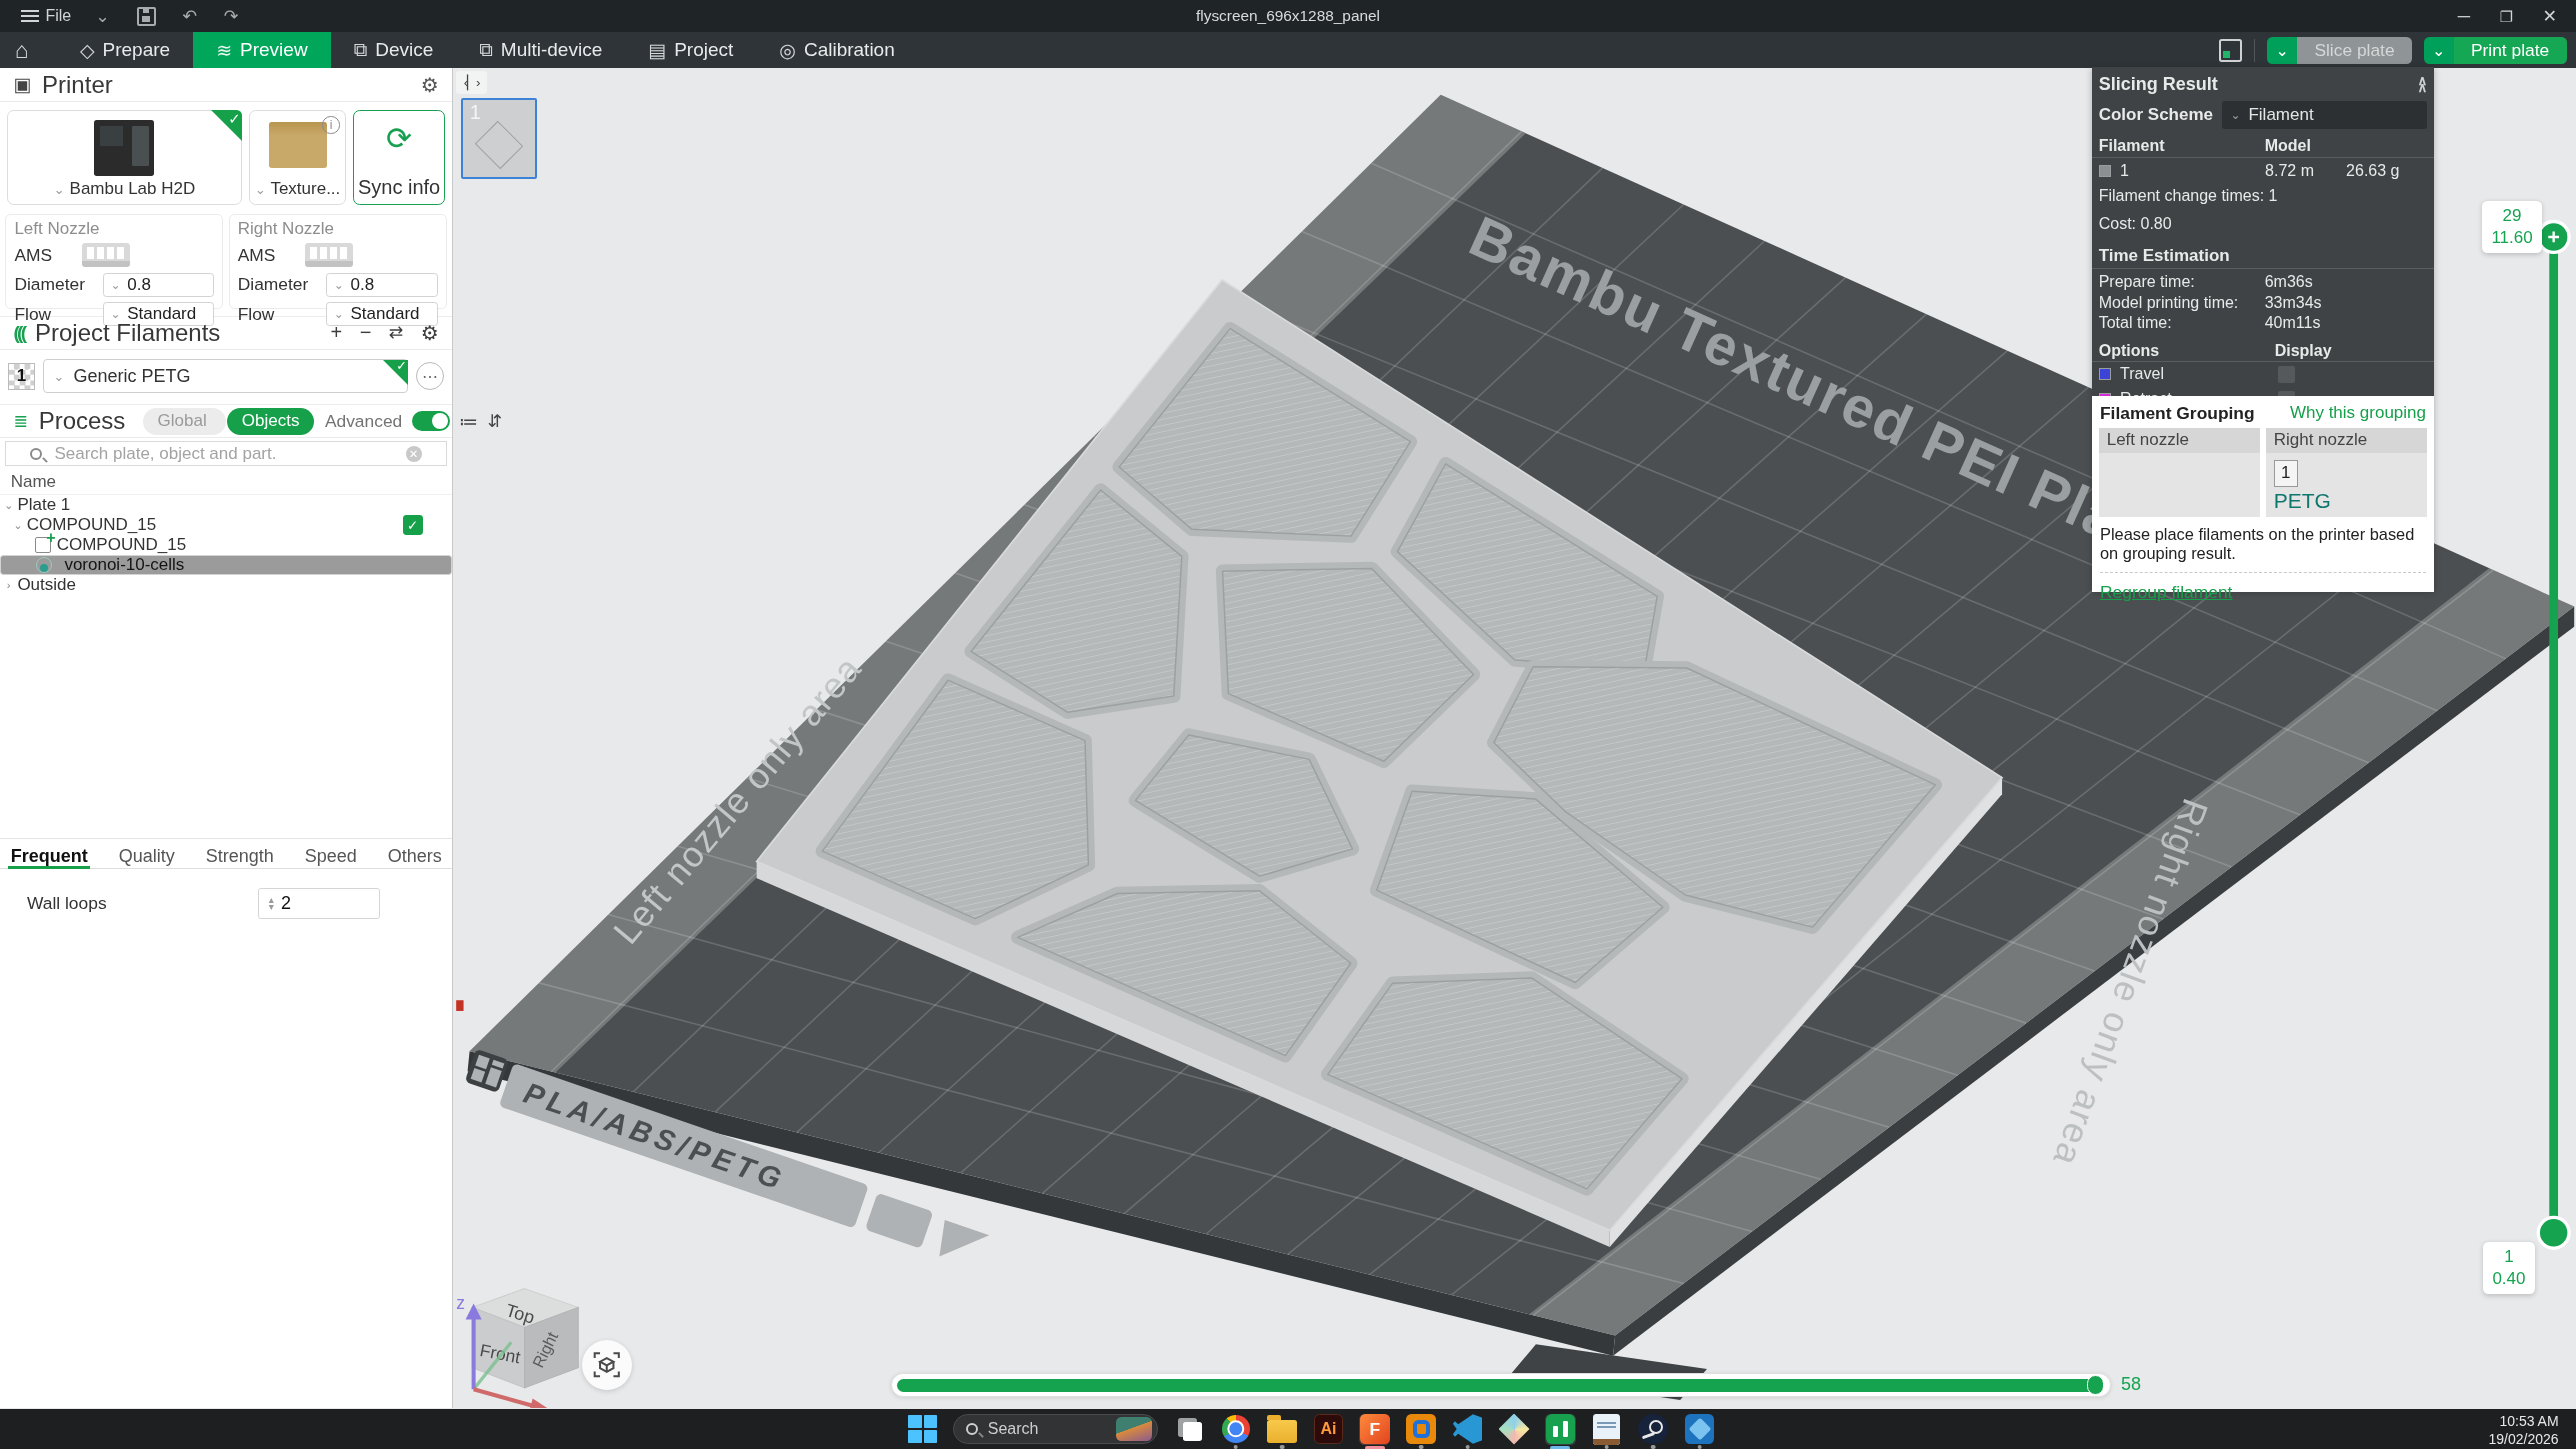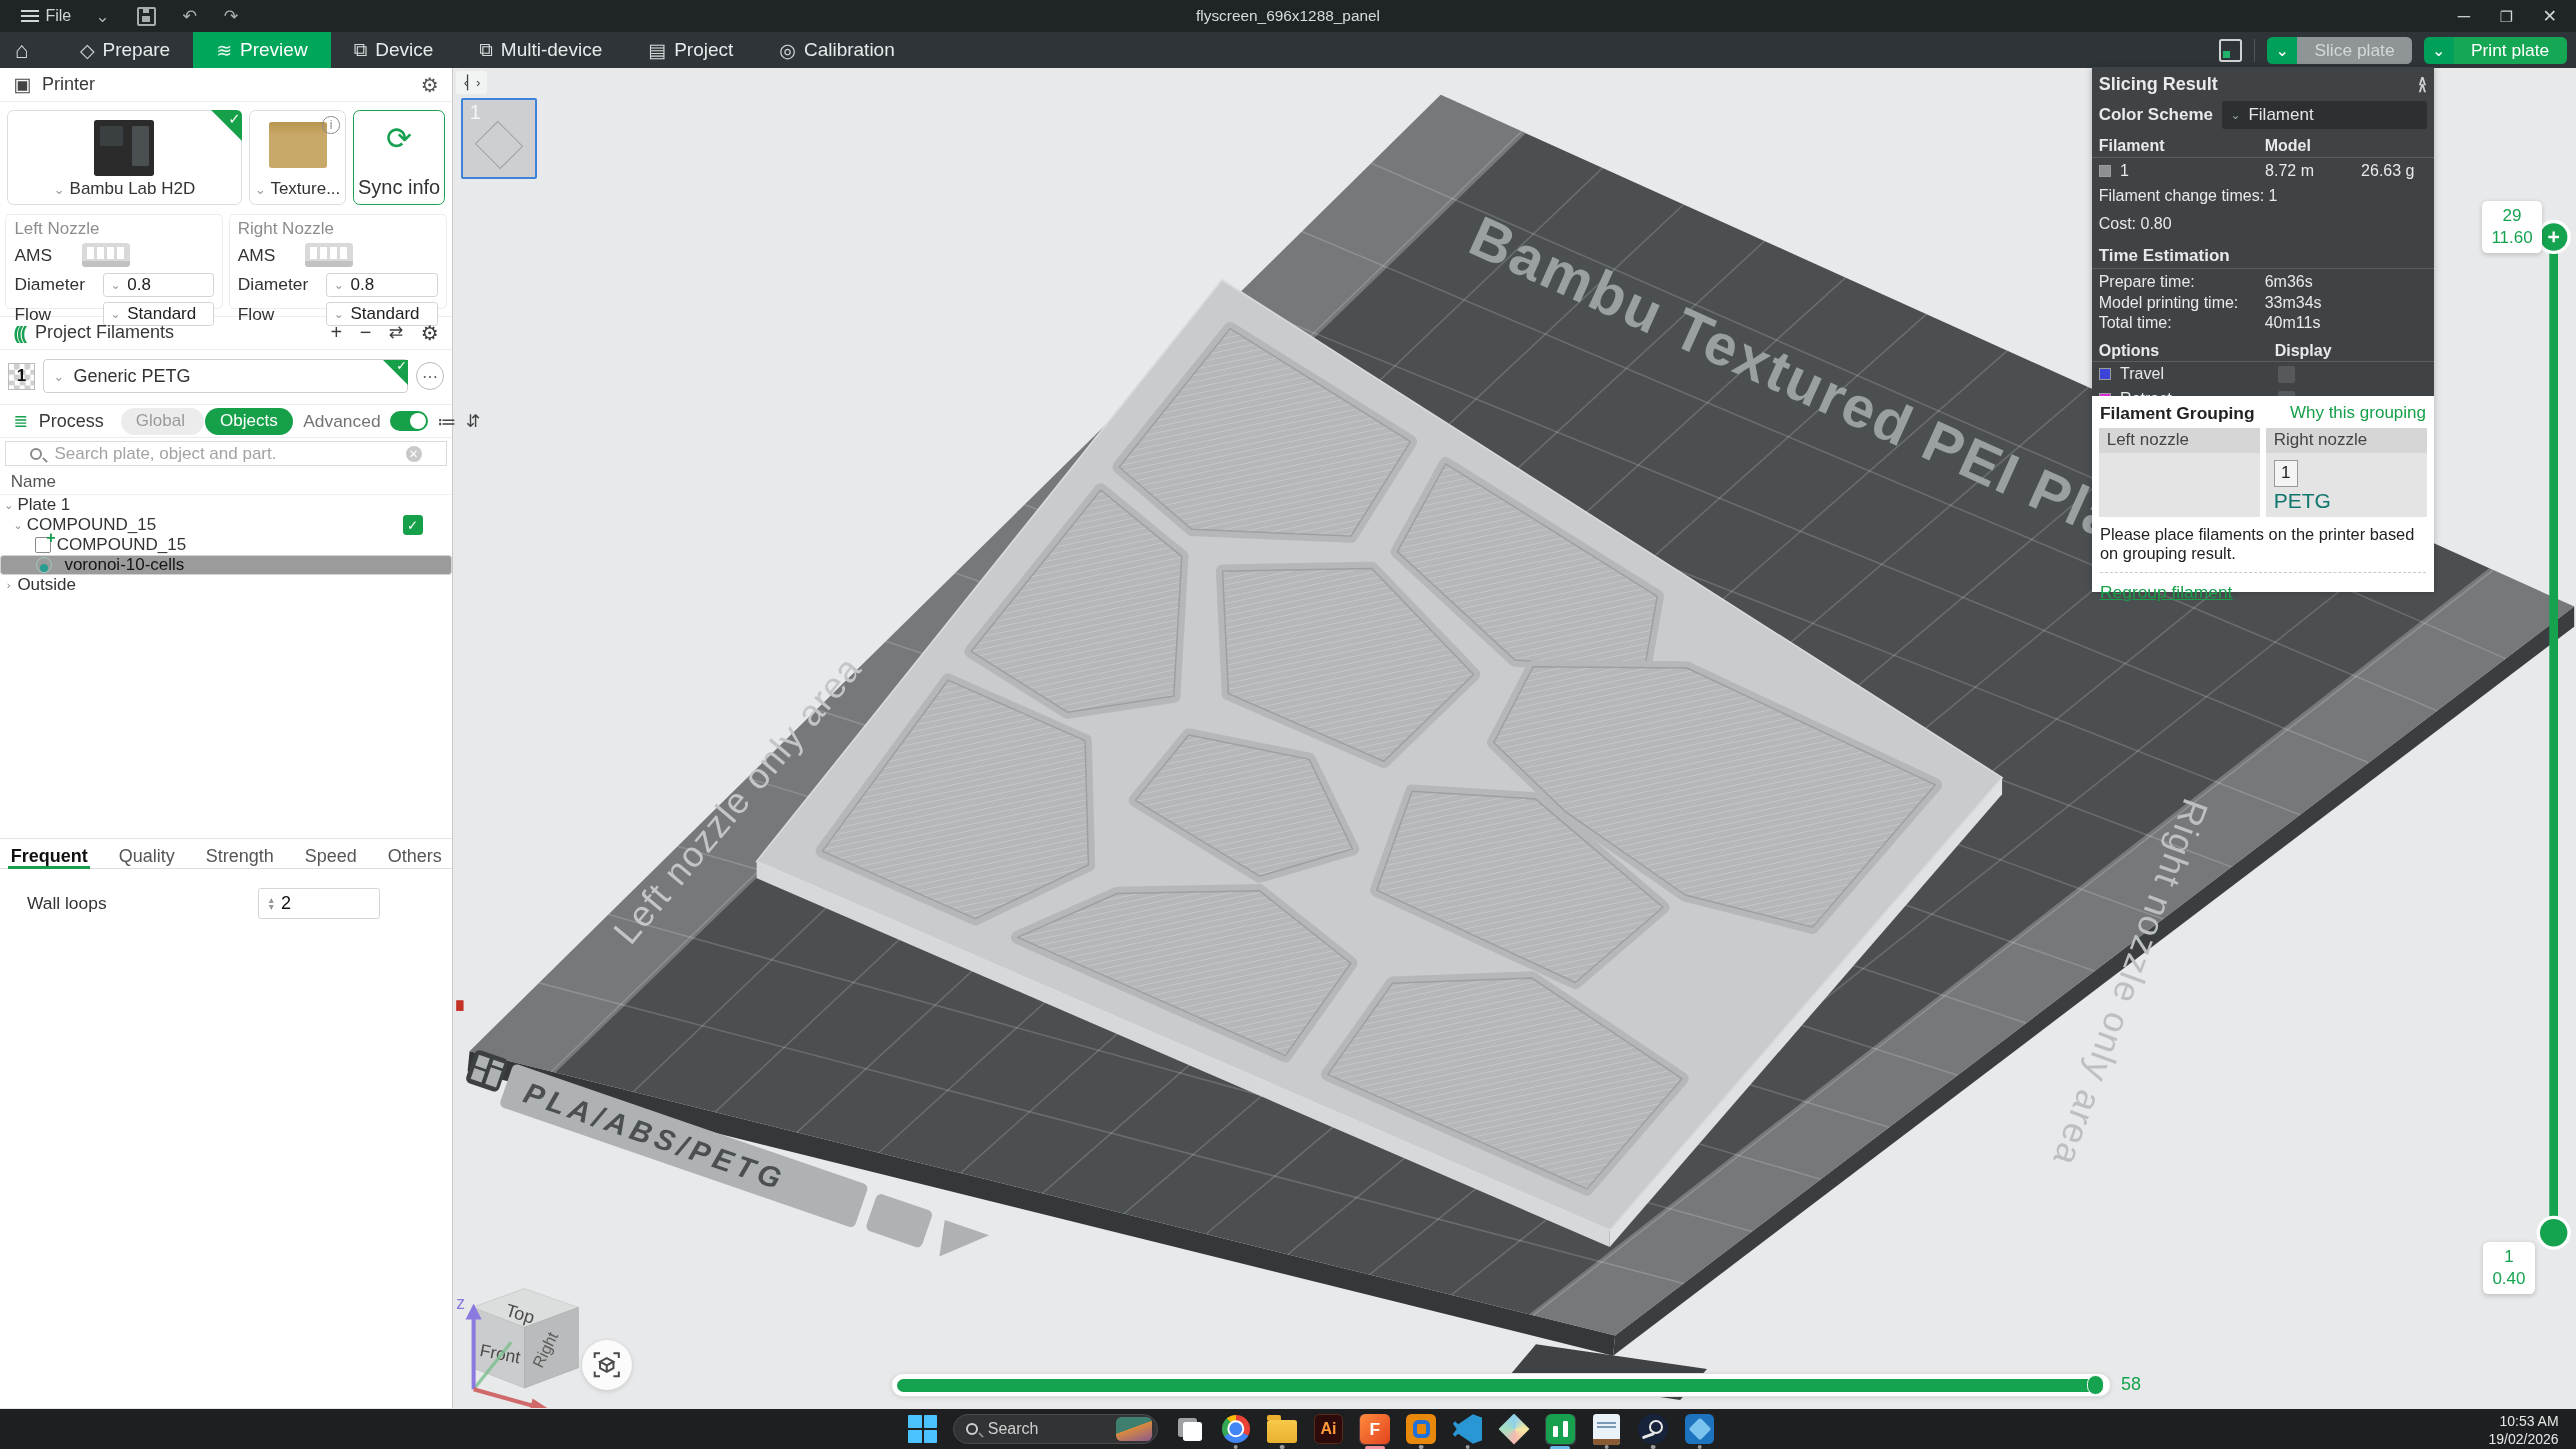--- a/index.html
+++ b/index.html
@@ -28,21 +28,21 @@
 .splitbtn .chev{width:29.5px;background:#00a05a;color:#fff;display:flex;align-items:center;justify-content:center;font-size:16px}
 .splitbtn .main{padding:0 17.4px;display:flex;align-items:center;font-size:17.4px}
 .main.disabled{background:#8f9496;color:#d5d8d9}
 .main.primary{background:#16a755;color:#fff}
 .vdiv{width:1.3px;height:23px;background:#50565a}
 .plate-ico{width:23px;height:23px;border:2px solid #cfd2d3;border-radius:2.7px;position:relative}
 .plate-ico:before{content:"";position:absolute;left:2px;bottom:2px;width:6.7px;height:6.7px;background:#22b36a}
 
 #leftpanel{left:0;top:68px;width:453px;height:1340px;background:#fff;border-right:0.7px solid #c6c8c9;font-size:17.4px}
 .sec-h{display:flex;align-items:center;height:34px;border-bottom:0.7px solid #ececec;padding:0 13.4px;gap:10.7px}
-.sec-h .t{font-size:18px;color:#383838}
+.sec-h .t{font-size:24px;color:#383838}
 .gear{margin-left:auto;color:#555;font-size:20px}
 .cardrow{display:flex;gap:6.7px;padding:8px 6.7px}
 .card{border:1.3px solid #dcdcdc;border-radius:6.7px;position:relative;height:95px;background:#fff}
 .card .cap{position:absolute;bottom:5.4px;width:100%;text-align:center;font-size:17px;color:#333;white-space:nowrap;overflow:hidden}
 .card .cap .chev{color:#999;font-size:13.4px}
 .corner-check{position:absolute;right:-0.7px;top:-0.7px;width:0;height:0;border-top:31px solid #16a04a;border-left:31px solid transparent;border-radius:0 5.4px 0 0}
 .corner-check:after{content:"✓";position:absolute;top:-31px;right:1.3px;color:#fff;font-size:14.8px}
 .printer-img{position:absolute;left:50%;top:9.4px;transform:translateX(-50%);width:60px;height:56px;background:#2b2b2b;border-radius:2.7px}
 .printer-img:before{content:"";position:absolute;right:5.4px;top:5.4px;width:17.4px;height:40px;background:#4a4f52;border-radius:1.3px}
 .printer-img:after{content:"";position:absolute;left:5.4px;top:5.4px;width:23px;height:20px;background:#3a3f41}
@@ -537,21 +537,21 @@
     </span>
   </div>
   <div class="rp-cols">
     <span style="width:166px">Filament</span>
     <span>Model</span>
   </div>
   <div class="rp-row">
     <span class="swatch" id="fil-swatch" style="background: rgb(141, 144, 146);"></span>
     <span style="width:145px">1</span>
     <span style="width:62px">8.72 m</span>
-    <span style="margin-left:34px">26.63 g</span>
+    <span style="margin-left:19px">26.63 g</span>
   </div>
   <div class="rp-note">Filament change times:  1</div>
   <div class="rp-note" style="padding-top:5.4px">Cost:  0.80</div>
   <div class="rp-sect">Time Estimation</div>
   <div class="rp-row" style="padding:1.3px 6.7px">
     <span style="width:166px">Prepare time:</span>
       <span>6m36s</span>
   </div>
   <div class="rp-row" style="padding:1.3px 6.7px">
     <span style="width:166px">Model printing time:</span>

